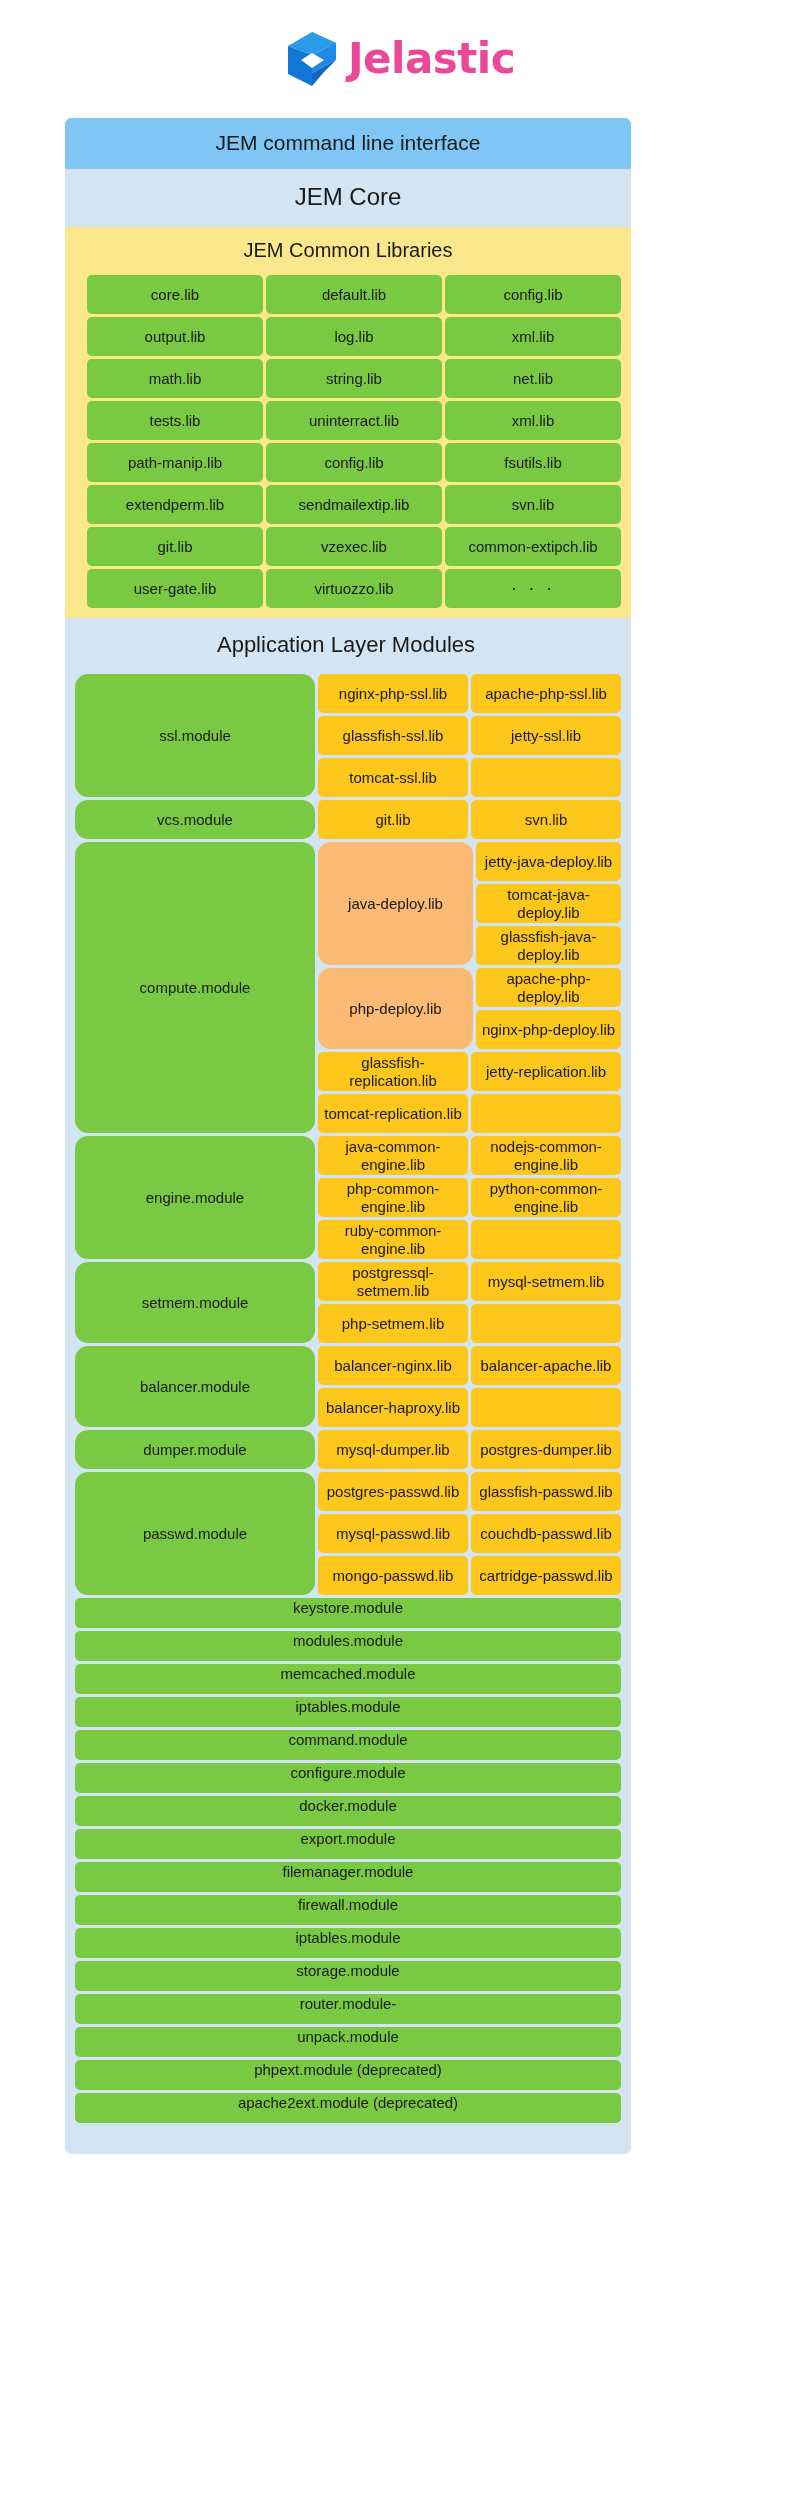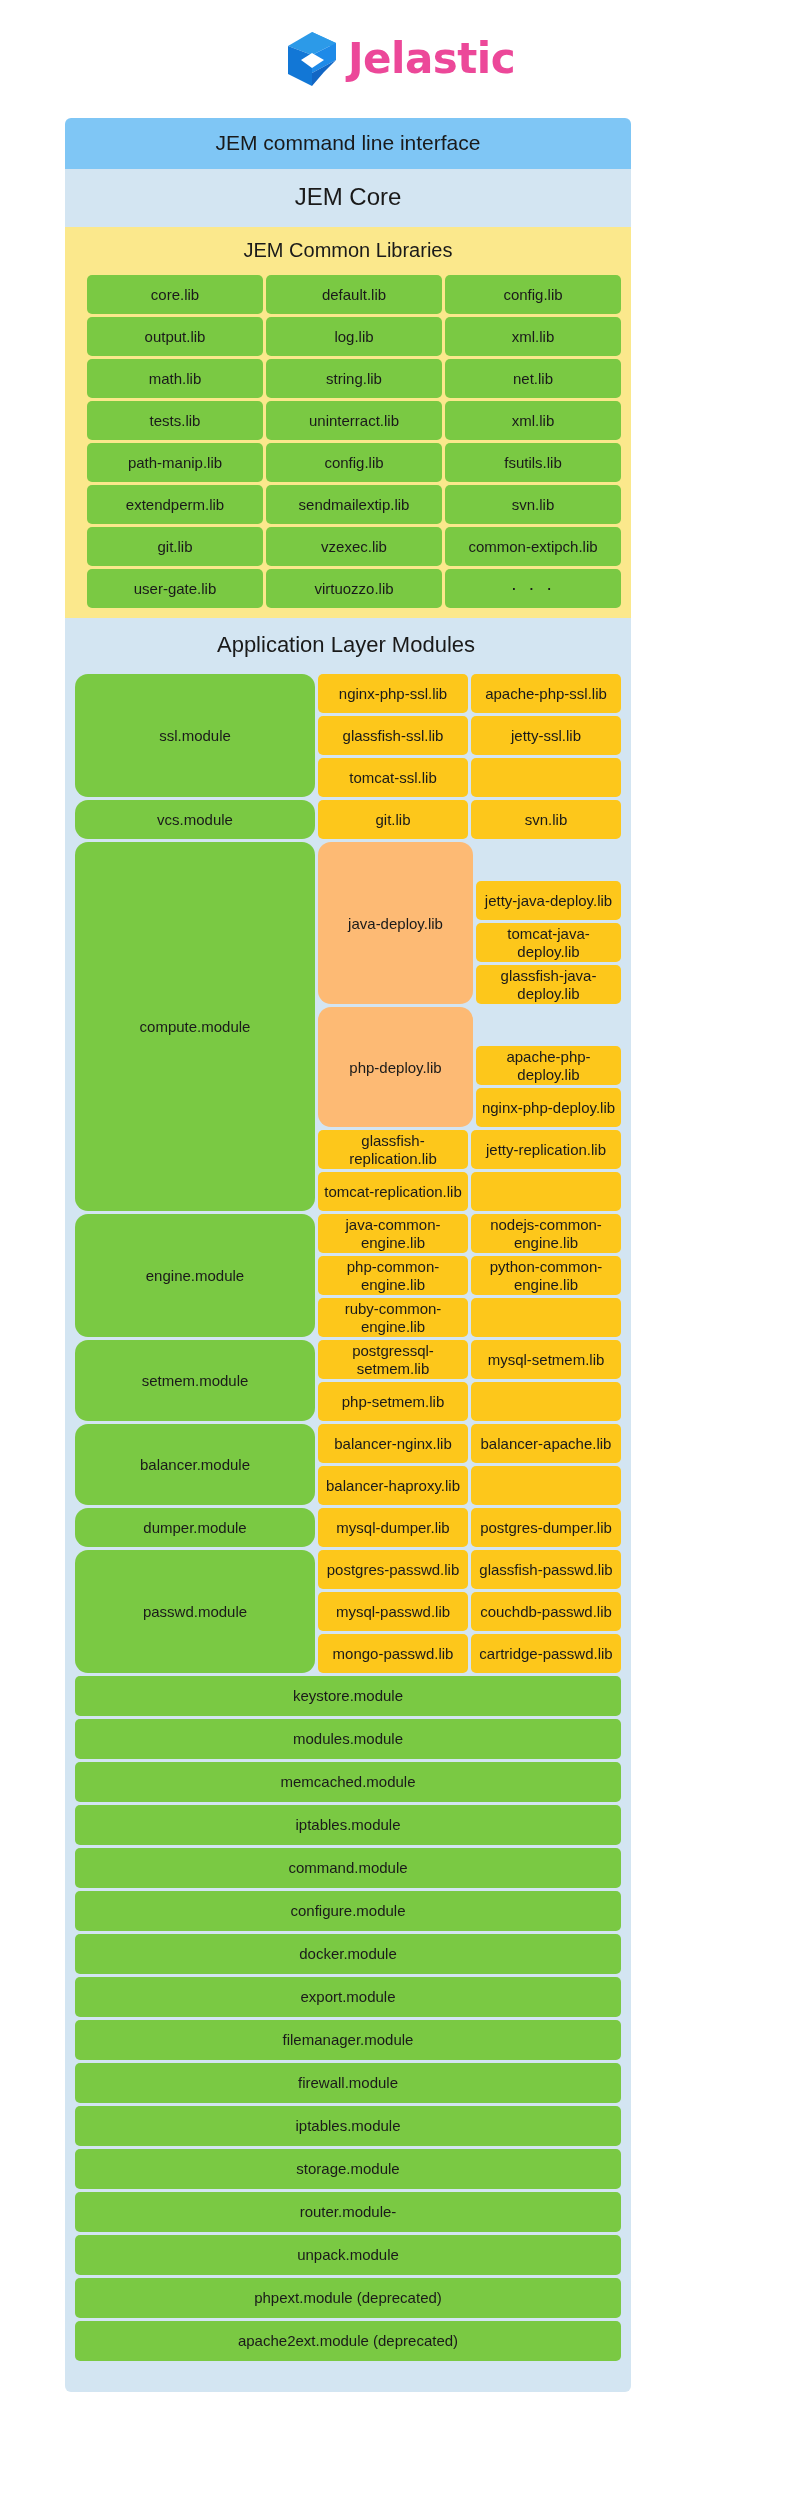--- a/index.html
+++ b/index.html
@@ -134,31 +134,31 @@
   .nested-line{display:flex;gap:3px;}
   .nested-parent{
     flex:1 1 0;
     background:#fdba74;
     border-radius:13px;
     display:flex;align-items:center;justify-content:center;
     font-size:15px;text-align:center;padding:10px 5px;box-sizing:border-box;
   }
   .nested-children{
     flex:1 1 0;
-    display:flex;flex-direction:column;gap:3px;margin-top:39px;
+    display:flex;flex-direction:column;gap:3px;
   }
   .nested-children > .cell{height:39px;}
 
   
   .full-row{
     background:#7ac943;
     border-radius:5px;
     text-align:center;
     font-size:15px;
-    padding:11px 0 12px 0;
+    padding:1px 0 12px 0;
     margin-bottom:3px;
     box-sizing:border-box;
   }
   .full-row.first{margin-top:3px;}
 </style>
 </head>
 <body>
 
 <div class="page">
 

